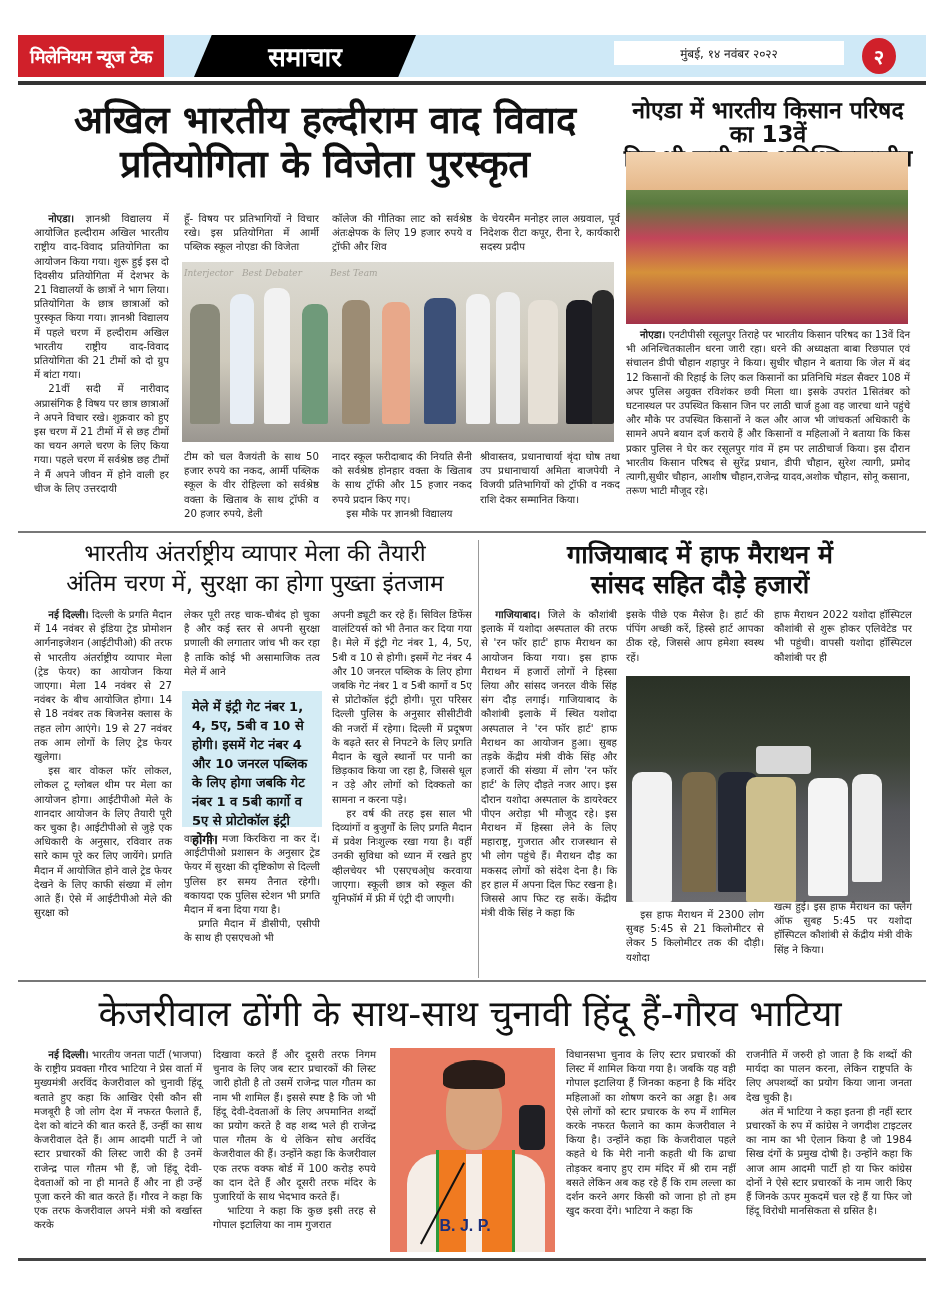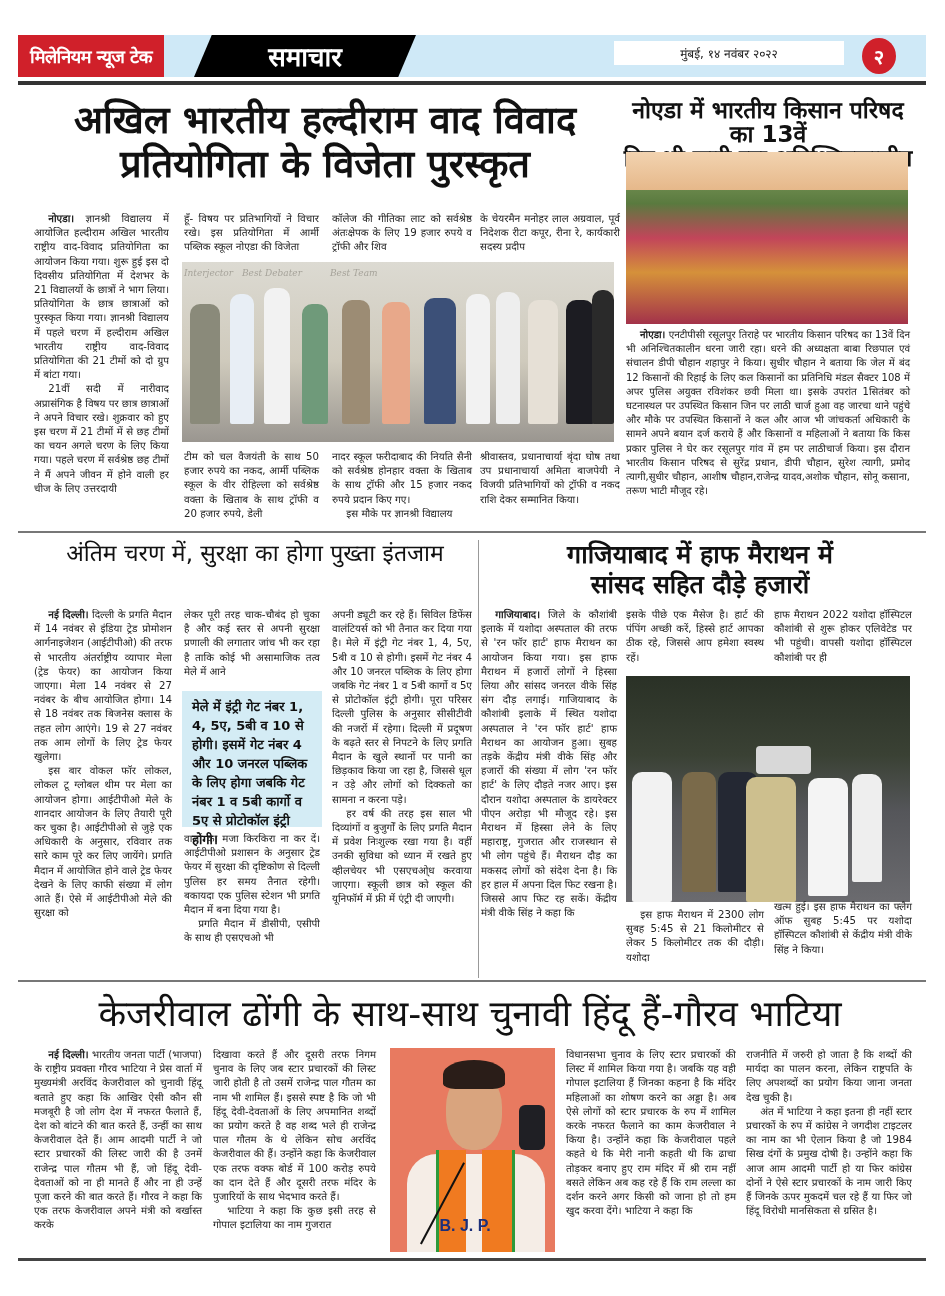--- a/index.html
+++ b/index.html
@@ -101,20 +101,21 @@
 <div class="photo ph-farmers" style="left:626px; top:152px; width:282px; height:172px;">
   <div class="tent"></div>
 </div>
 <div class="col" style="left:626px; top:328px; width:284px; font-size:10px; line-height:14.2px;">
   <p><span class="dl">नोएडा।</span> <span>एनटीपीसी रसूलपुर तिराहे पर भारतीय किसान परिषद का 13वें दिन भी अनिश्चितकालीन धरना जारी रहा। धरने की अध्यक्षता बाबा रिछपाल एवं संचालन डीपी चौहान शहापुर ने किया। सुधीर चौहान ने बताया कि जेल में बंद 12 किसानों की रिहाई के लिए कल किसानों का प्रतिनिधि मंडल सैक्टर 108 में अपर पुलिस अयुक्त रविशंकर छवी मिला था। इसके उपरांत 1सितंबर को घटनास्थल पर उपस्थित किसान जिन पर लाठी चार्ज हुआ वह जारचा थाने पहुंचे और मौके पर उपस्थित किसानों ने कल और आज भी जांचकर्ता अधिकारी के सामने अपने बयान दर्ज कराये हैं और किसानों व महिलाओं ने बताया कि किस प्रकार पुलिस ने घेर कर रसूलपुर गांव में हम पर लाठीचार्ज किया। इस दौरान भारतीय किसान परिषद से सुरेंद्र प्रधान, डीपी चौहान, सुरेश त्यागी, प्रमोद त्यागी,सुधीर चौहान, आशीष चौहान,राजेन्द्र यादव,अशोक चौहान, सोनू कसाना, तरूण भाटी मौजूद रहे।</span></p>
 </div>
 
 <div class="rule" style="top:531px; height:2px; background:#777;"></div>
 
 <div class="headline" style="left:30px; top:538px; width:450px; font-size:23px; line-height:30px; font-weight:normal;">
+  <div>भारतीय अंतर्राष्ट्रीय व्यापार मेला की तैयारी</div>
   <div>अंतिम चरण में, सुरक्षा का होगा पुख्ता इंतजाम</div>
 </div>
 
 <div class="col" style="left:34px; top:608px; width:138px;">
   <p><span class="dl">नई दिल्ली।</span> <span>दिल्ली के प्रगति मैदान में 14 नवंबर से इंडिया ट्रेड प्रोमोशन आर्गनाइजेशन (आईटीपीओ) की तरफ से भारतीय अंतर्राष्ट्रीय व्यापार मेला (ट्रेड फेयर) का आयोजन किया जाएगा। मेला 14 नवंबर से 27 नवंबर के बीच आयोजित होगा। 14 से 18 नवंबर तक बिजनेस क्लास के तहत लोग आएंगे। 19 से 27 नवंबर तक आम लोगों के लिए ट्रेड फेयर खुलेगा।</span></p>
   <p>इस बार वोकल फॉर लोकल, लोकल टू ग्लोबल थीम पर मेला का आयोजन होगा। आईटीपीओ मेले के शानदार आयोजन के लिए तैयारी पूरी कर चुका है। आईटीपीओ से जुड़े एक अधिकारी के अनुसार, रविवार तक सारे काम पूरे कर लिए जायेंगे। प्रगति मैदान में आयोजित होने वाले ट्रेड फेयर देखने के लिए काफी संख्या में लोग आते हैं। ऐसे में आईटीपीओ मेले की सुरक्षा को</p>
 </div>
 <div class="col" style="left:184px; top:608px; width:136px;">लेकर पूरी तरह चाक-चौबंद हो चुका है और कई स्तर से अपनी सुरक्षा प्रणाली की लगातार जांच भी कर रहा है ताकि कोई भी असामाजिक तत्व मेले में आने</div>
 <div class="pullquote" style="left:182px; top:691px; width:140px; height:136px;">मेले में इंट्री गेट नंबर 1, 4, 5ए, 5बी व 10 से होगी। इसमें गेट नंबर 4 और 10 जनरल पब्लिक के लिए होगा जबकि गेट नंबर 1 व 5बी कार्गो व 5ए से प्रोटोकॉल इंट्री होगी।</div>
 <div class="col" style="left:184px; top:832px; width:136px;">

